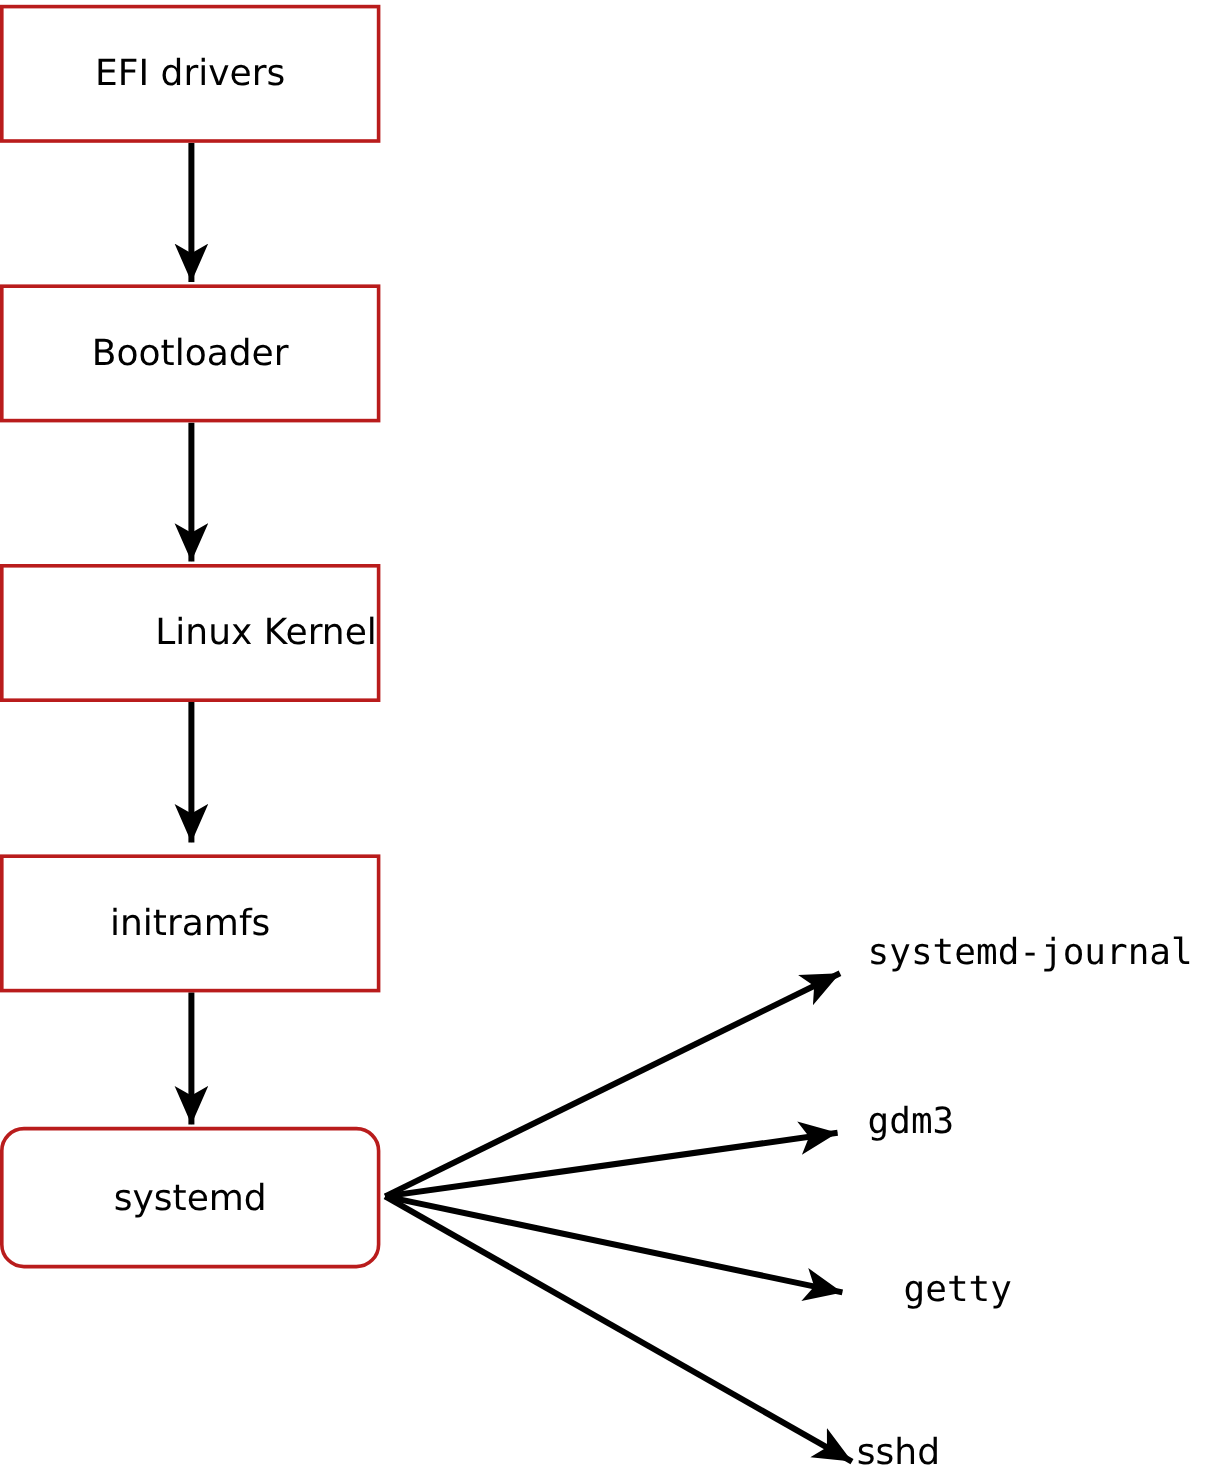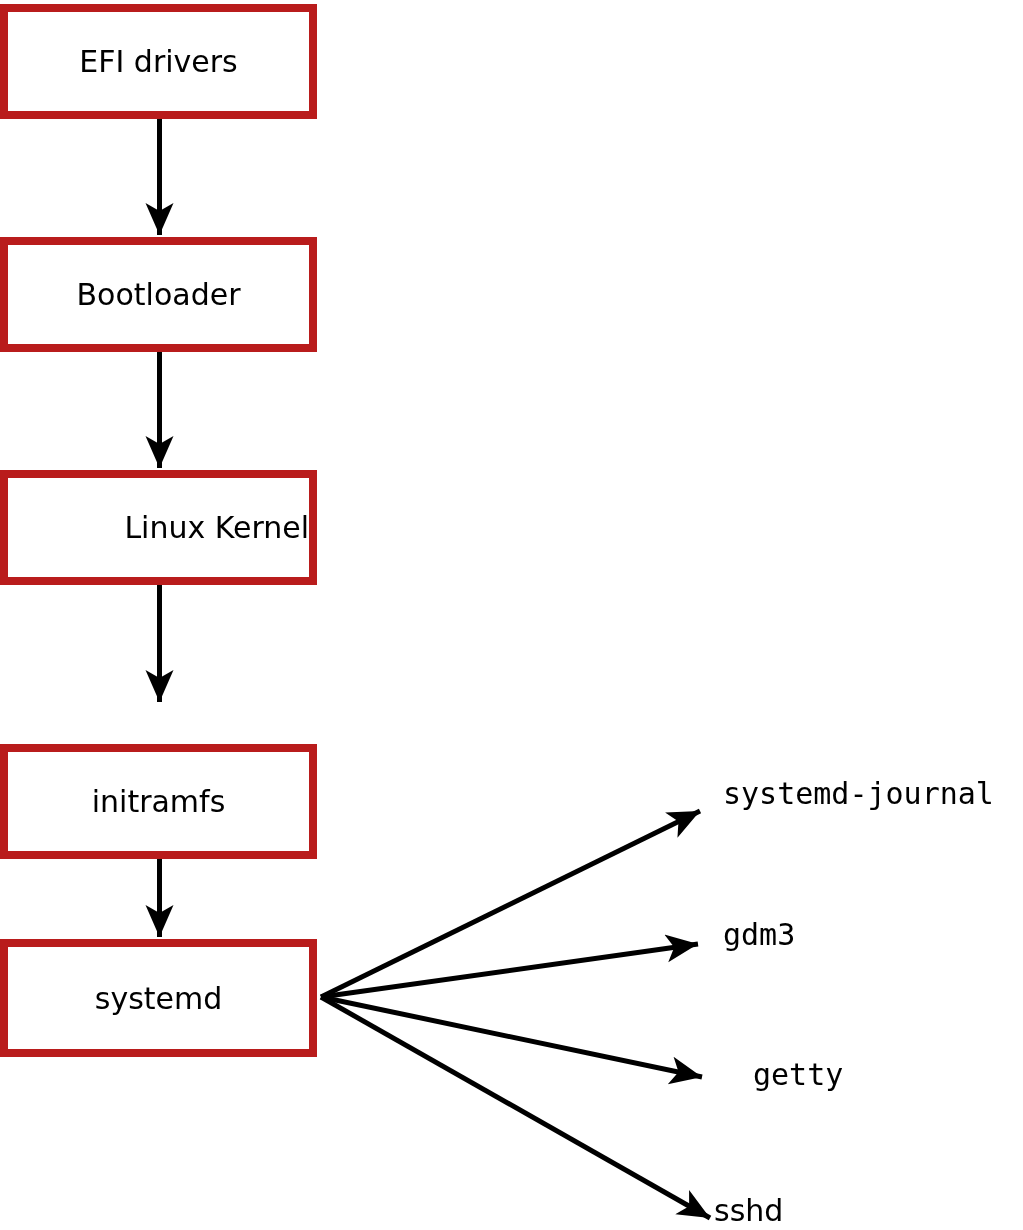--- a/index.html
+++ b/index.html
@@ -12,32 +12,32 @@
     font-family:"DejaVu Sans",sans-serif;
     overflow:hidden;
   }
   .box{
     position:absolute;
     left:0;
     width:317px;
     height:115px;
     box-sizing:border-box;
     background:#ffffff;
-    border:8px solid #b91c1c;
+    border:3px solid #b91c1c;
     display:flex;
     align-items:center;
     justify-content:center;
     font-size:30px;
     white-space:nowrap;
   }
   .box-efi        {top:4px;}
   .box-bootloader {top:237px;}
   .box-kernel     {top:470px;justify-content:flex-end;}
-  .box-initramfs  {top:744px;}
-  .box-systemd    {top:939px;height:118px;}
+  .box-initramfs  {top:712px;}
+  .box-systemd    {top:939px;height:118px;border-radius:20px;}
   .note{
     position:absolute;
     left:559px;
     top:162px;
     font-size:30px;
     white-space:nowrap;
   }
   .svc{
     position:absolute;
     font-family:"DejaVu Sans Mono",monospace;

